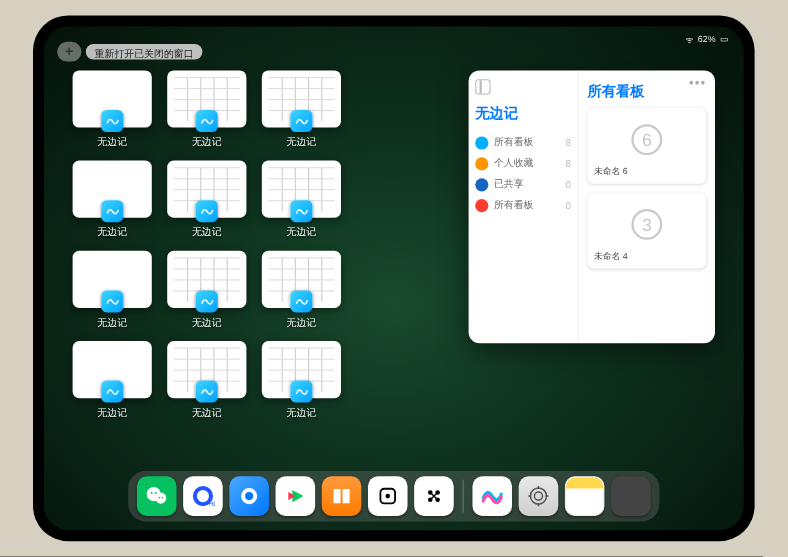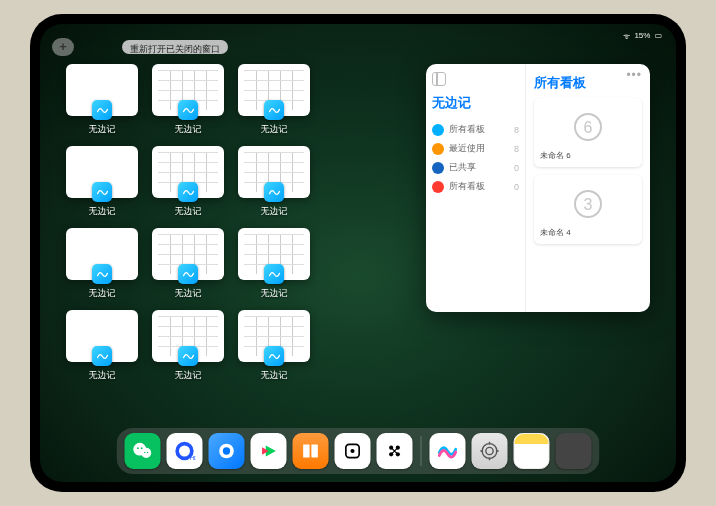--- a/index.html
+++ b/index.html
@@ -35,21 +35,21 @@
   }
   .plus-btn {
     width: 22px; height: 18px; border-radius: 9px;
     background: rgba(180,180,180,0.55);
     color: #333; font-size: 13px; line-height: 18px; text-align: center;
     font-weight: 600;
   }
   .reopen-pill {
     height: 14px; padding: 0 8px; border-radius: 9px;
     background: rgba(210,210,210,0.9);
-    color: #222; font-size: 9px; line-height: 18px; margin-left: 44px;
+    color: #222; font-size: 9px; line-height: 18px;
   }
   .canvas {
     position: absolute; top: 40px; left: 26px; right: 26px; bottom: 56px;
     display: flex; gap: 14px;
   }
   .grid {
     flex: 0 0 auto;
     display: grid;
     grid-template-columns: repeat(4, 72px);
     grid-auto-rows: 74px;
@@ -183,21 +183,21 @@
   .di-library span { border-radius:4px; }
 </style>
 </head>
 <body>
 
 <div class="ipad">
   <div class="screen">
 
     <div class="statusbar">
       <span>ᯤ</span>
-      <span>15%</span>
+      <span>62%</span>
       <span>▭</span>
     </div>
 
     <div class="pill">
       <div class="plus-btn">+</div>
       <div class="reopen-pill">重新打开已关闭的窗口</div>
     </div>
 
     <div class="canvas">
 
@@ -318,21 +318,21 @@
           <div class="sb-icon"></div>
           <div class="stage-title">无边记</div>
           <div id="cats">
               <div class="cat-row">
                 <span class="cat-dot blue"></span>
     <span>所有看板</span>
     <span class="cat-count">8</span>
               </div>
               <div class="cat-row">
                 <span class="cat-dot orange"></span>
-    <span>最近使用</span>
+    <span>个人收藏</span>
     <span class="cat-count">8</span>
               </div>
               <div class="cat-row">
                 <span class="cat-dot navy"></span>
     <span>已共享</span>
     <span class="cat-count">0</span>
               </div>
               <div class="cat-row">
                 <span class="cat-dot red"></span>
     <span>所有看板</span>

